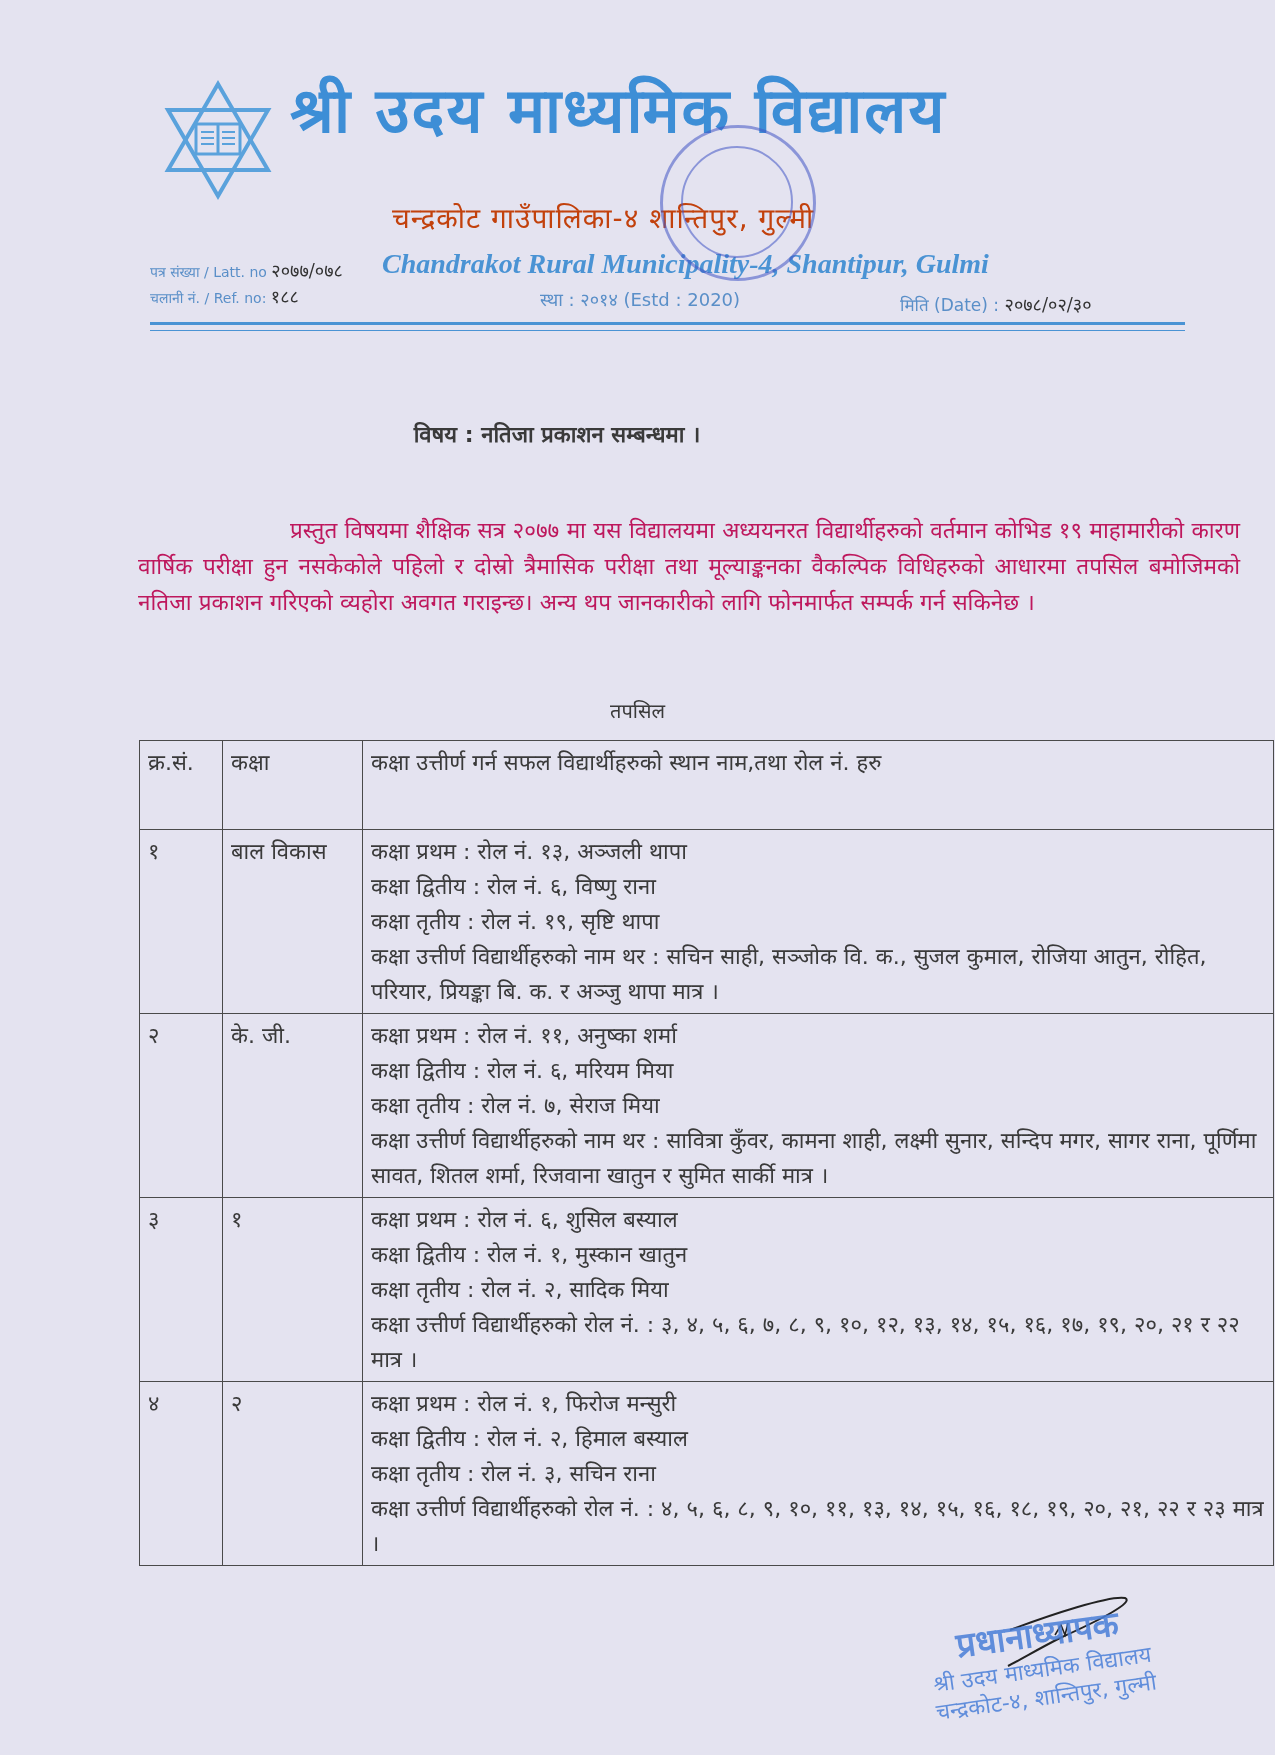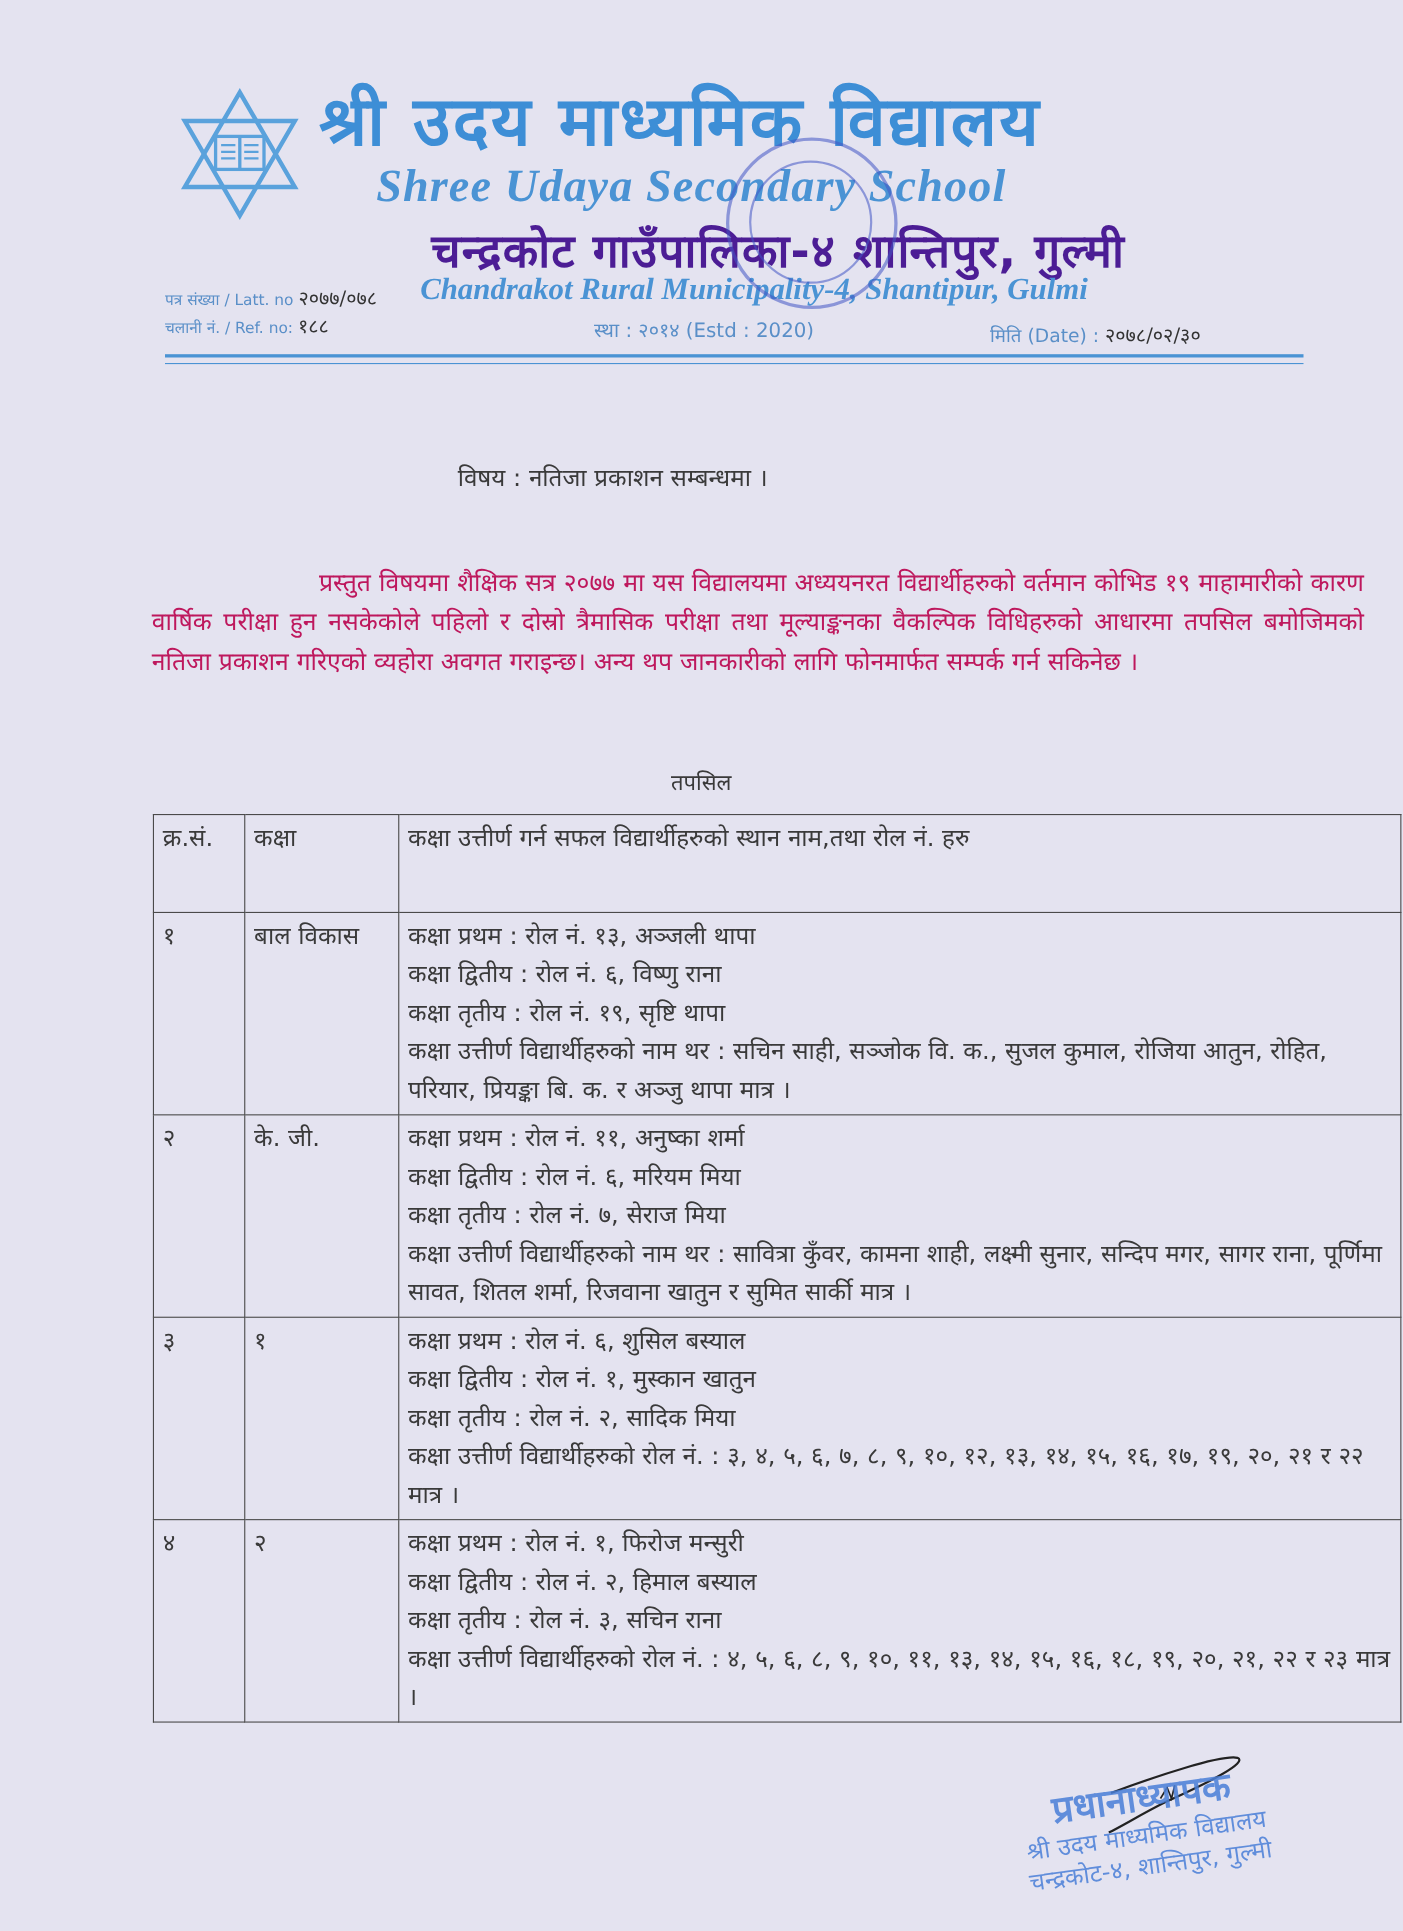--- a/index.html
+++ b/index.html
@@ -1,29 +1,29 @@
 <!DOCTYPE html>
 <html><head>
 <meta charset="utf-8">
 <style>
   html,body{margin:0;padding:0;}
   body{width:1275px;height:1755px;background:#e4e3f0;position:relative;overflow:hidden;font-family:"DejaVu Sans",sans-serif;color:#3a3a3a;}
   .lh{position:absolute;left:0;top:0;width:1275px;height:345px;}
   .emblem{position:absolute;left:158px;top:80px;width:120px;height:120px;}
   .title-np{position:absolute;left:290px;top:80px;font-family:"DejaVu Sans",sans-serif;font-weight:bold;font-size:62px;color:#3d8ed6;letter-spacing:2px;white-space:nowrap;line-height:1;}
   .title-en{position:absolute;left:342px;top:146px;font-family:"Liberation Serif",serif;font-weight:bold;font-style:italic;font-size:42px;color:#4a93d4;white-space:nowrap;letter-spacing:1px;}
-  .addr-np{position:absolute;left:392px;top:198px;font-size:42px;color:#4c1d95;white-space:nowrap;letter-spacing:1px;font-weight:bold;}
+  .addr-np{position:absolute;left:392px;top:198px;font-size:28px;color:#c2410c;white-space:nowrap;letter-spacing:1px;}
   .addr-en{position:absolute;left:382px;top:248px;font-family:"Liberation Serif",serif;font-weight:bold;font-style:italic;font-size:28px;color:#4a93d4;white-space:nowrap;text-align:right;}
   .meta{position:absolute;font-size:14px;color:#5a8fc8;white-space:nowrap;}
   .meta .hand{font-family:"DejaVu Serif",serif;color:#333;font-size:18px;}
   .rule1{position:absolute;left:150px;top:322px;width:1035px;height:3px;background:#4a93d4;}
   .rule2{position:absolute;left:150px;top:330px;width:1035px;height:1px;background:#4a93d4;}
   .stamp{position:absolute;left:660px;top:125px;width:150px;height:150px;border:3px solid #4357c6;border-radius:50%;opacity:.55;}
   .stamp::after{content:"";position:absolute;left:18px;top:18px;width:108px;height:108px;border:2px solid #4357c6;border-radius:50%;}
-  .subject{position:absolute;left:0;width:1114px;top:418px;text-align:center;font-size:22px;color:#3a3a3a;}
+  .subject{position:absolute;left:0;width:1114px;top:418px;text-align:center;font-size:22px;color:#3a3a3a;font-weight:bold;}
   .para{position:absolute;left:138px;top:512px;width:1102px;font-size:22.5px;line-height:36px;text-align:justify;color:#be185d;}
   .para .indent{display:inline-block;width:152px;}
   .tapasil{position:absolute;left:0;width:1275px;top:697px;text-align:center;font-size:20px;}
   table{position:absolute;left:139px;top:740px;width:1135px;border-collapse:collapse;font-size:22px;color:#3a3a3a;}
   td,th{border:1.5px solid #4a4a4a;vertical-align:top;text-align:left;font-weight:normal;padding:4px 8px;line-height:35px;}
   th{height:80px;}
   .c1{width:66px;}
   .c2{width:123px;}
   .sig-stamp{position:absolute;left:930px;top:1610px;transform:rotate(-8deg);color:#4a7fd8;text-align:center;opacity:.85;}
   .sig-stamp .t1{font-size:34px;font-weight:bold;}
@@ -40,21 +40,20 @@
     <rect x="38" y="44" width="44" height="30" fill="none" stroke="#5aa2dc" stroke-width="3"></rect>
     <line x1="60" y1="44" x2="60" y2="74" stroke="#5aa2dc" stroke-width="3"></line>
     <line x1="43" y1="52" x2="56" y2="52" stroke="#5aa2dc" stroke-width="2"></line>
     <line x1="43" y1="58" x2="56" y2="58" stroke="#5aa2dc" stroke-width="2"></line>
     <line x1="43" y1="64" x2="56" y2="64" stroke="#5aa2dc" stroke-width="2"></line>
     <line x1="64" y1="52" x2="77" y2="52" stroke="#5aa2dc" stroke-width="2"></line>
     <line x1="64" y1="58" x2="77" y2="58" stroke="#5aa2dc" stroke-width="2"></line>
     <line x1="64" y1="64" x2="77" y2="64" stroke="#5aa2dc" stroke-width="2"></line>
   </svg>
   <div class="title-np">श्री उदय माध्यमिक विद्यालय</div>
-  <div class="title-en">Shree Udaya Secondary School</div>
   <div class="addr-np">चन्द्रकोट गाउँपालिका-४ शान्तिपुर, गुल्मी</div>
   <div class="addr-en">Chandrakot Rural Municipality-4, Shantipur, Gulmi</div>
 
   <div class="meta" style="left:150px;top:258px;">
     <span>पत्र संख्या / Latt. no</span>
     <span class="hand">२०७७/०७८</span>
   </div>
   <div class="meta" style="left:150px;top:284px;">
     <span>चलानी नं. / Ref. no:</span>
     <span class="hand">१८८</span>

